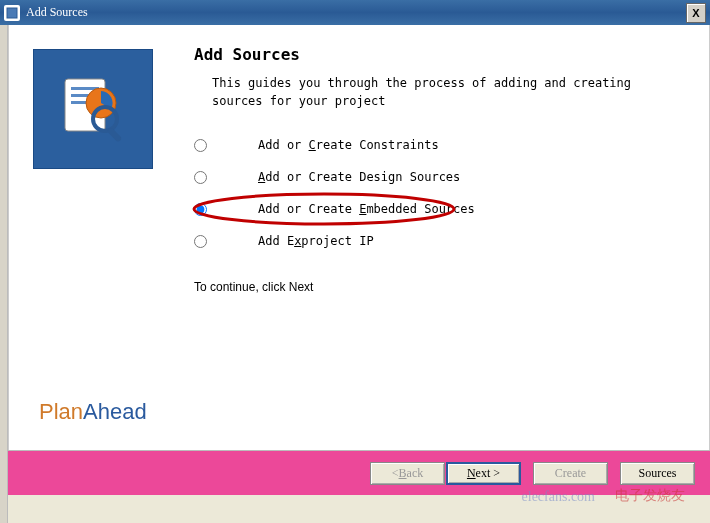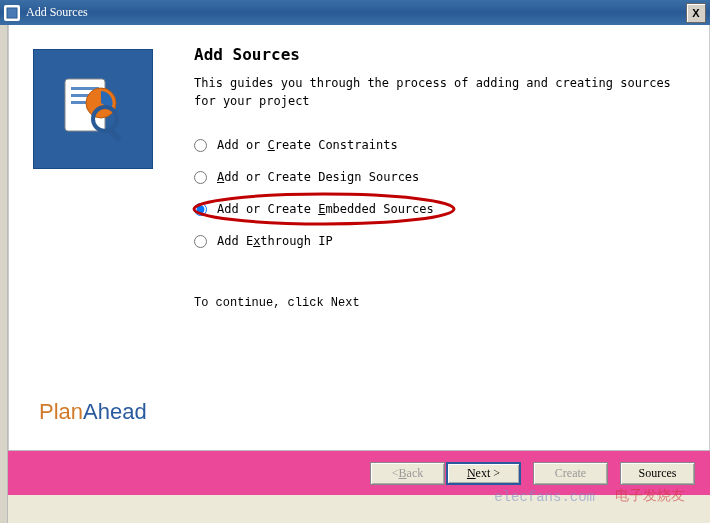--- a/index.html
+++ b/index.html
@@ -82,48 +82,49 @@
       font-family: "SimSun", monospace;
       font-size: 16px;
       font-weight: bold;
       margin-bottom: 10px;
     }
     .subtext {
       font-family: "SimSun", monospace;
       font-size: 12px;
       margin-bottom: 28px;
       line-height: 1.5;
+      margin-left: 18px;
     }
     
     .radio-group { }
     .radio-item {
       display: flex;
       align-items: center;
       margin-bottom: 18px;
       font-family: "SimSun", monospace;
       font-size: 12px;
       cursor: pointer;
       position: relative;
     }
     .radio-item input { margin-right: 10px; }
-    .radio-item label { cursor: pointer; }
+    .radio-item label { cursor: pointer; margin-left: 41px; }
     .radio-item label .u { text-decoration: underline; }
     
     .circled {
       position: absolute;
       left: -10px;
       top: -12px;
       width: 280px;
       height: 38px;
       pointer-events: none;
     }
     
     .continue-text {
-      margin-top: 48px;
-      font-family: Liberation Mono, monospace;
+      margin-top: 32px;
+      font-family: Liberation Sans, sans-serif;
       font-size: 12px;
     }
     
     .button-bar {
       height: 45px;
       background: #ec4899;
       border-top: 1px solid #bbb;
       display: flex;
       align-items: center;
       justify-content: flex-end;
@@ -154,21 +155,21 @@
       right: 25px;
       font-family: Arial;
       font-size: 14px;
       color: rgba(200,50,50,0.55);
       pointer-events: none;
     }
     .watermark2 {
       position: absolute;
       bottom: 18px;
       right: 115px;
-      font-family: Liberation Mono, monospace;
+      font-family: Liberation Serif, serif;
       font-size: 14px;
       color: rgba(120,140,200,0.55);
       pointer-events: none;
     }
     
     .left-gutter {
       position: absolute;
       left: 0; top: 25px; bottom: 0;
       width: 8px;
       background: #d8d4c8;
@@ -236,21 +237,21 @@
         <div class="radio-item">
           <input type="radio" name="src" checked="" style="">
           <label><span>Add or Create </span><span class="u">E</span><span>mbedded Sources</span></label>
           <svg class="circled" viewBox="0 0 280 38">
             <ellipse cx="140" cy="19" rx="130" ry="15" fill="none" stroke="#c00000" stroke-width="3"></ellipse>
           </svg>
         </div>
 
         <div class="radio-item">
           <input type="radio" name="src" style="">
-          <label><span>Add E</span><span class="u">x</span><span>through IP</span></label>
+          <label><span>Add E</span><span class="u">x</span><span>project IP</span></label>
         </div>
 
       </div>
 
       <div class="continue-text">To continue, click Next</div>
     </div>
   </div>
 
   <div class="button-bar">
     <button class="wiz-btn disabled">&lt; <span style="text-decoration:underline">B</span>ack</button>

